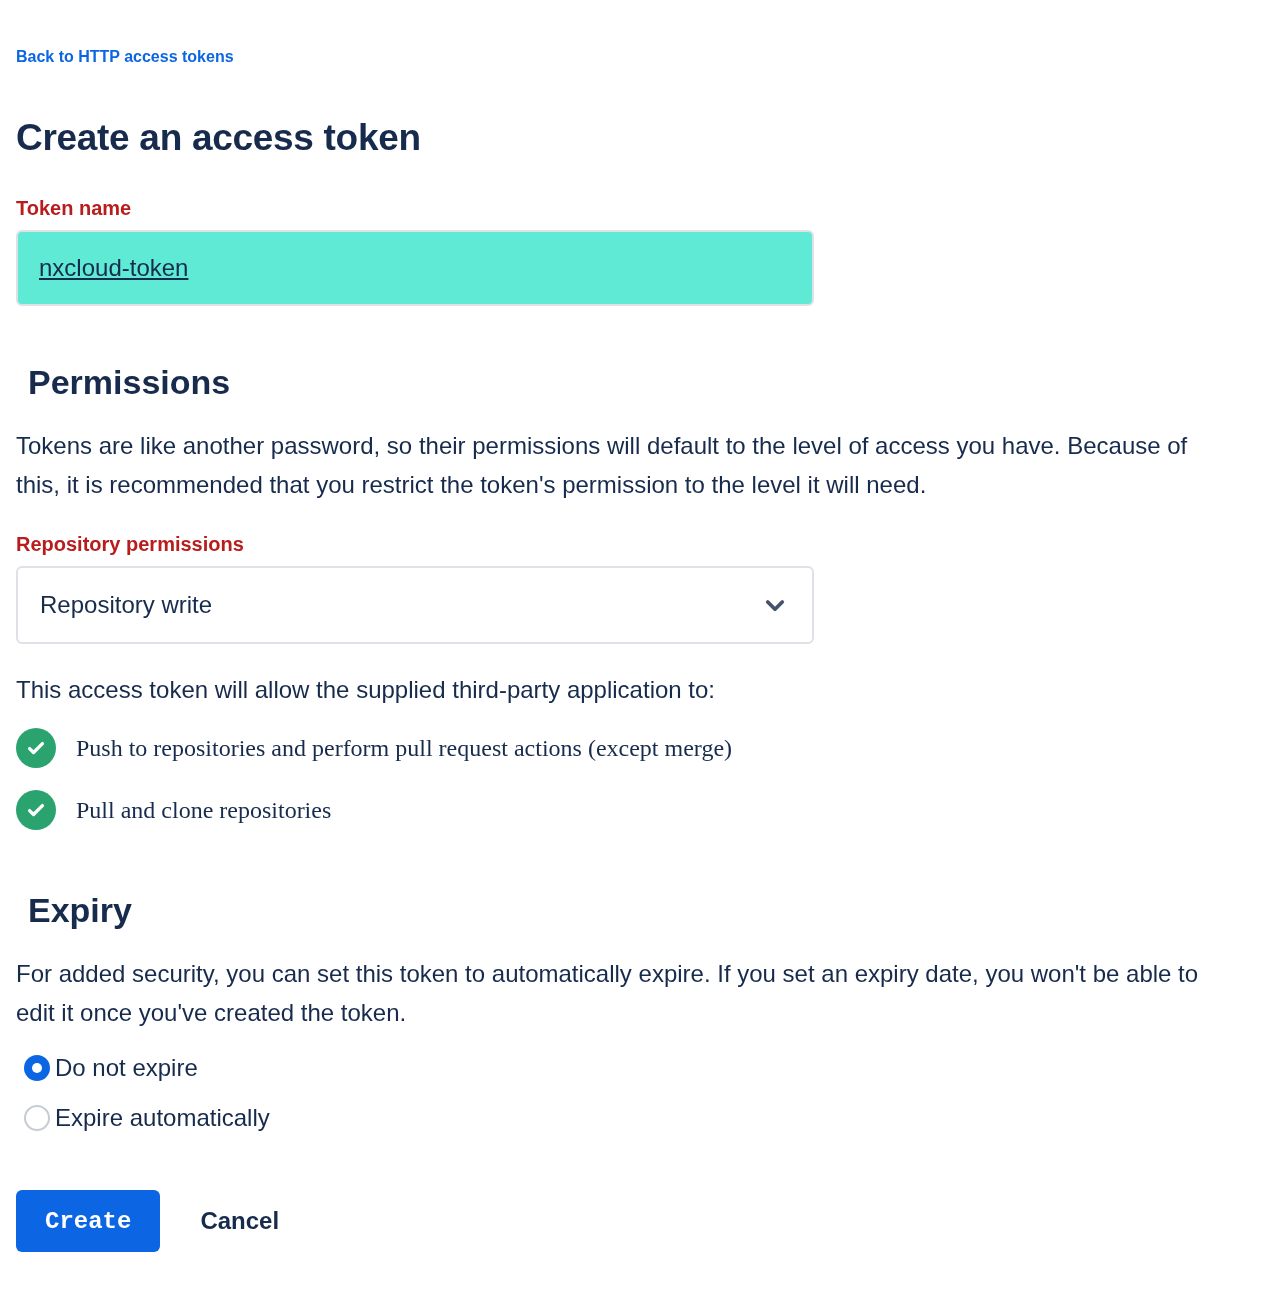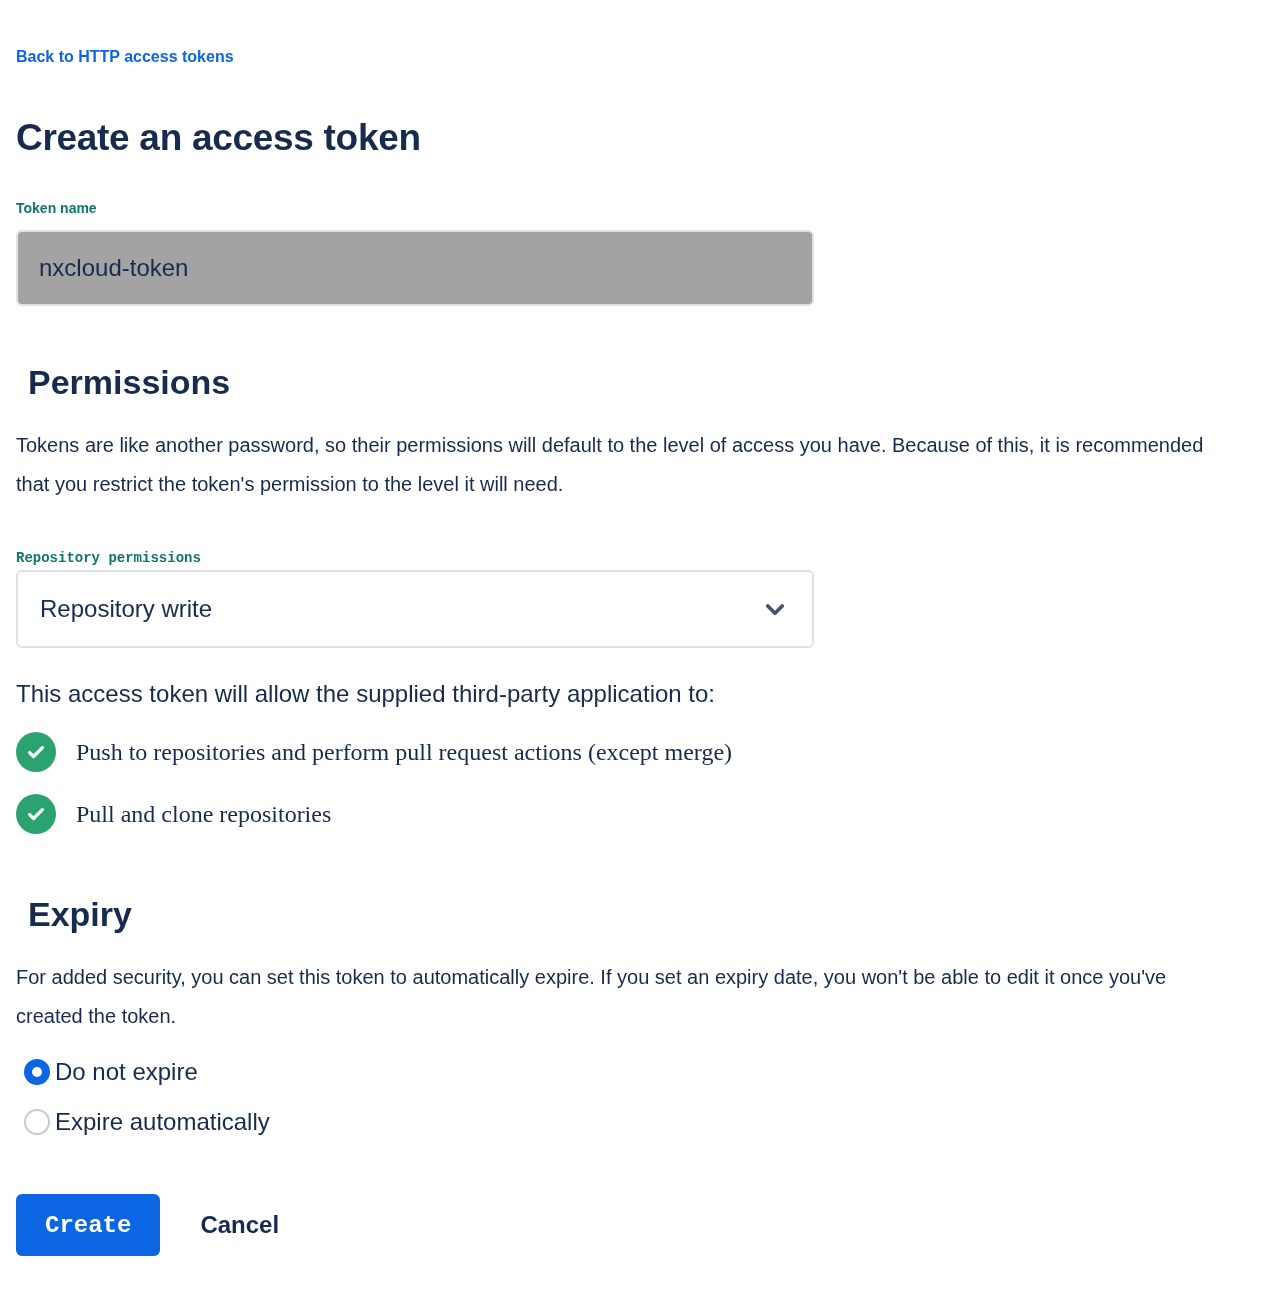--- a/index.html
+++ b/index.html
@@ -29,64 +29,66 @@
     font-size: 37px;
     line-height: 44px;
     font-weight: 700;
     letter-spacing: -0.3px;
     color: #172B4D;
   }
 
   
   .field-label {
     margin-top: 36px;
-    font-size: 14px;
+    font-size: 20px;
     line-height: 24px;
     font-weight: 700;
-    color: #0f766e;
-  }
-  .field-label.tight { margin-top: 42px; font-family: Liberation Mono, monospace; }
+    color: #b91c1c;
+  }
+  .field-label.tight { margin-top: 28px; }
 
   
   .text-input {
     display: block;
     margin-top: 10px;
     width: 798px;
     height: 76px;
     border: 2px solid #DEE1E6;
     border-radius: 6px;
-    background: #a3a3a3;
+    background: #5eead4;
     padding: 0 21px;
     font-family: inherit;
     font-size: 24px;
     color: #172B4D;
     outline: none;
+    text-decoration: underline;
   }
 
   
   .section-heading {
     margin: 58px 0 0 12px;
     font-size: 34px;
     line-height: 36px;
     font-weight: 600;
     color: #172B4D;
   }
   .section-heading.expiry { margin-top: 62px; }
 
   
   .body-text {
     margin: 26px 0 0 0;
-    font-size: 20px;
+    font-size: 24px;
     line-height: 39px;
     color: #172B4D;
     max-width: 1212px;
   }
 
   
   .select-control {
+    margin-top: 10px;
     width: 798px;
     height: 78px;
     border: 2px solid #DEE1E6;
     border-radius: 6px;
     background: #ffffff;
     display: flex;
     align-items: center;
     justify-content: space-between;
     padding: 0 22px;
     font-size: 24px;

